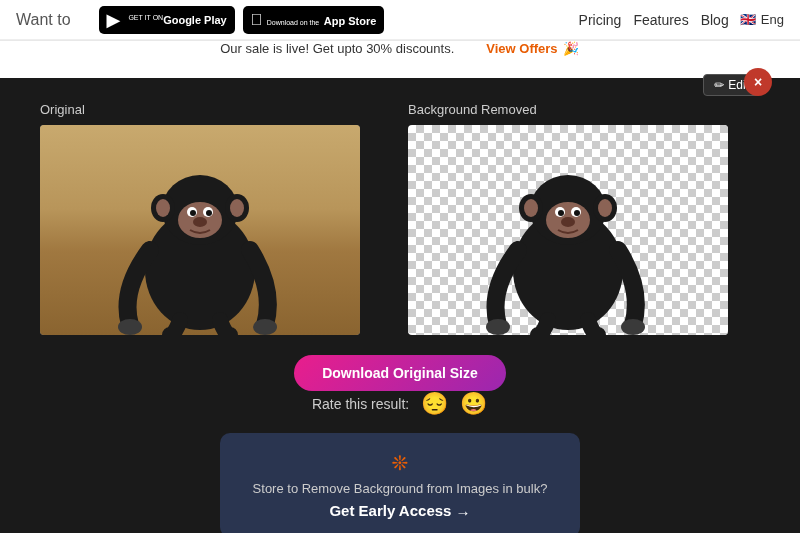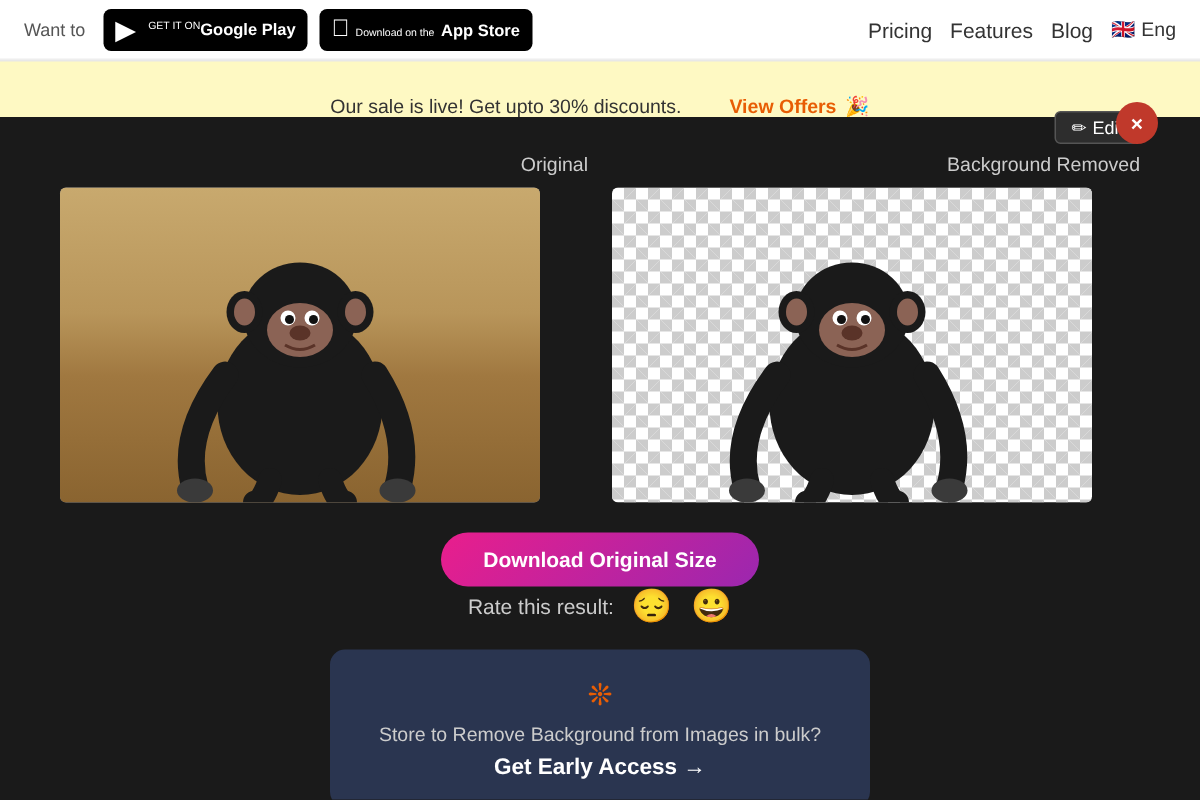--- a/index.html
+++ b/index.html
@@ -17,23 +17,23 @@
       background: #fff;
       height: 40px;
       display: flex;
       align-items: center;
       justify-content: flex-end;
       padding: 0 16px;
       gap: 12px;
       border-bottom: 1px solid #eee;
     }
     .nav-want-text {
-      font-size: 12px;
+      font-size: 16px;
       color: #555;
-      margin-right: 4px;
+      margin-right: 20px;
     }
     .store-badge {
       height: 28px;
       display: flex;
       align-items: center;
       border-radius: 5px;
       overflow: hidden;
       cursor: pointer;
     }
     .google-play-badge {
@@ -75,25 +75,25 @@
       display: flex;
       align-items: center;
       gap: 4px;
       font-size: 13px;
       color: #333;
       cursor: pointer;
     }
 
     
     .sale-banner {
-      background: #fef9c3;
+      background: #ffffff;
       border-top: 1px solid #e8e8e8;
       height: 38px;
       display: flex;
-      align-items: flex-end;
+      align-items: flex-start;
       justify-content: center;
       gap: 6px;
       font-size: 13px;
       color: #333;
     }
     .sale-banner a {
       color: #e85d04;
       font-weight: 600;
       text-decoration: none;
       margin-left: 26px;
@@ -132,21 +132,20 @@
     }
 
     .panel {
       flex: 1;
     }
     .panel-label {
       font-size: 13px;
       color: #ccc;
       margin-bottom: 8px;
       font-weight: 500;
-      text-align: right;
     }
 
     .panel-right {
       position: relative;
     }
     .edit-btn {
       position: absolute;
       top: -28px;
       right: 0;
       background: #2d2d2d;

